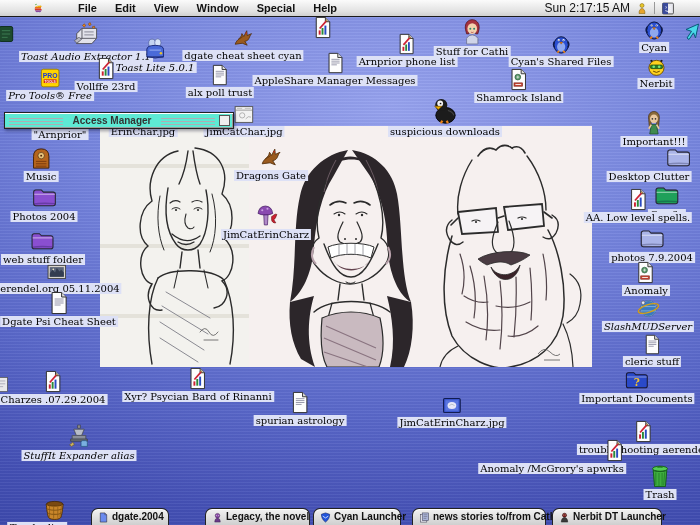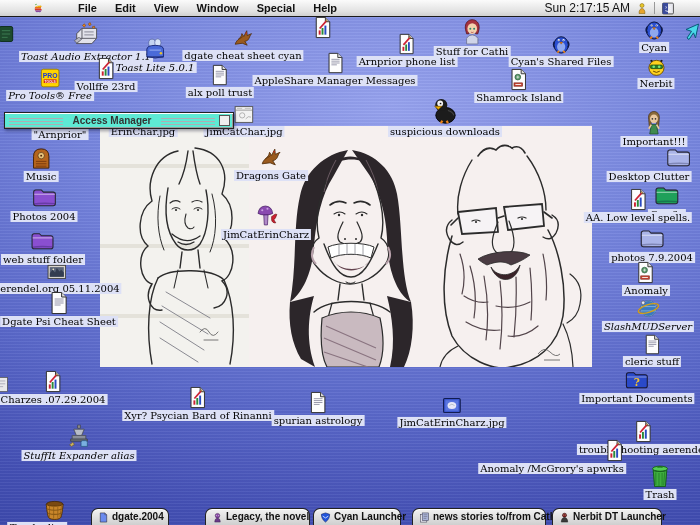--- a/index.html
+++ b/index.html
@@ -540,27 +540,27 @@
         <use href="#g-mushroom" xlink:href="#g-mushroom"></use>
       </svg>
       <div class="ilabel">JimCatErinCharz</div>
     </div>
     <div class="icon-item" style="left: 445px; top: 96px;">
       <svg class="ig" style="width:29px;height:29px;color:#8a8a9a" viewBox="0 0 24 24">
         <use href="#g-duck" xlink:href="#g-duck"></use>
       </svg>
       <div class="ilabel">suspicious downloads</div>
     </div>
-    <div class="icon-item" style="left: 198px; top: 367px; margin-top: 19px;">
+    <div class="icon-item" style="left: 198px; top: 367px;">
       <svg class="ig" style="width:23px;height:23px;color:#8a8a9a" viewBox="0 0 24 24">
         <use href="#g-doc-chart" xlink:href="#g-doc-chart"></use>
       </svg>
       <div class="ilabel">Xyr? Psycian Bard of Rinanni</div>
     </div>
-    <div class="icon-item" style="left: 318px; top: 391px;">
+    <div class="icon-item" style="left: 300px; top: 391px;">
       <svg class="ig" style="width:23px;height:23px;color:#8a8a9a" viewBox="0 0 24 24">
         <use href="#g-doc-text" xlink:href="#g-doc-text"></use>
       </svg>
       <div class="ilabel">spurian astrology</div>
     </div>
     <div class="icon-item" style="left: 452px; top: 395px;">
       <svg class="ig" style="width:21px;height:21px;color:#8a8a9a" viewBox="0 0 24 24">
         <use href="#g-thumb-blue" xlink:href="#g-thumb-blue"></use>
       </svg>
       <div class="ilabel">JimCatErinCharz.jpg</div>

